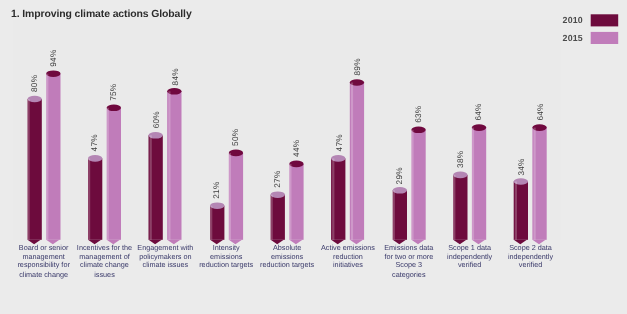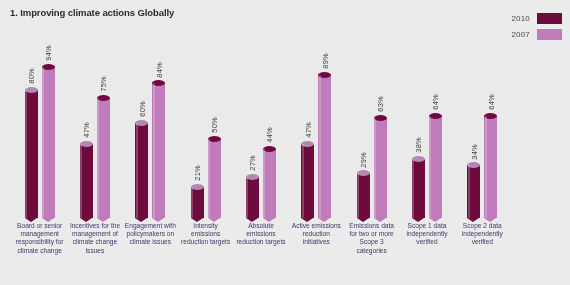--- a/index.html
+++ b/index.html
@@ -41,20 +41,21 @@
     top: 13px;
     display: flex;
     flex-direction: column;
     gap: 5px;
   }
   .legend-row {
     display: flex;
     align-items: center;
     justify-content: flex-end;
     gap: 7px;
+    font-weight: bold;
   }
   .legend-label {
     font-size: 8px;
     color: #4a4a4a;
     letter-spacing: 0.2px;
   }
   .legend-swatch {
     width: 25px;
     height: 11px;
   }
@@ -193,21 +194,21 @@
 <div id="chart-root">
 
   <div id="chart-title">1. Improving climate actions Globally</div>
 
   <div id="legend">
     <div class="legend-row">
       <span class="legend-label">2010</span>
       <span class="legend-swatch" style="background: rgb(109, 11, 61);"></span>
     </div>
     <div class="legend-row">
-      <span class="legend-label">2007</span>
+      <span class="legend-label">2015</span>
       <span class="legend-swatch" style="background: rgb(192, 124, 186);"></span>
     </div>
   </div>
 
   <div id="plot">
     <div id="groups">
         <div class="bar-group">
           <div class="bar-wrap">
             <div class="bar s2010" style="height: 131.2px;">
               <div class="bar-body"></div>

